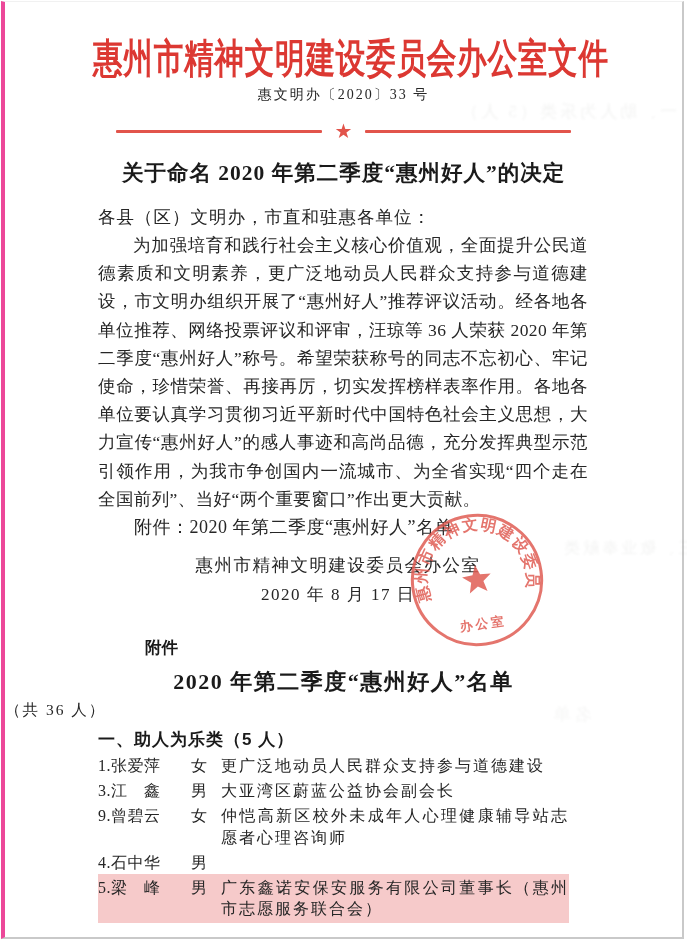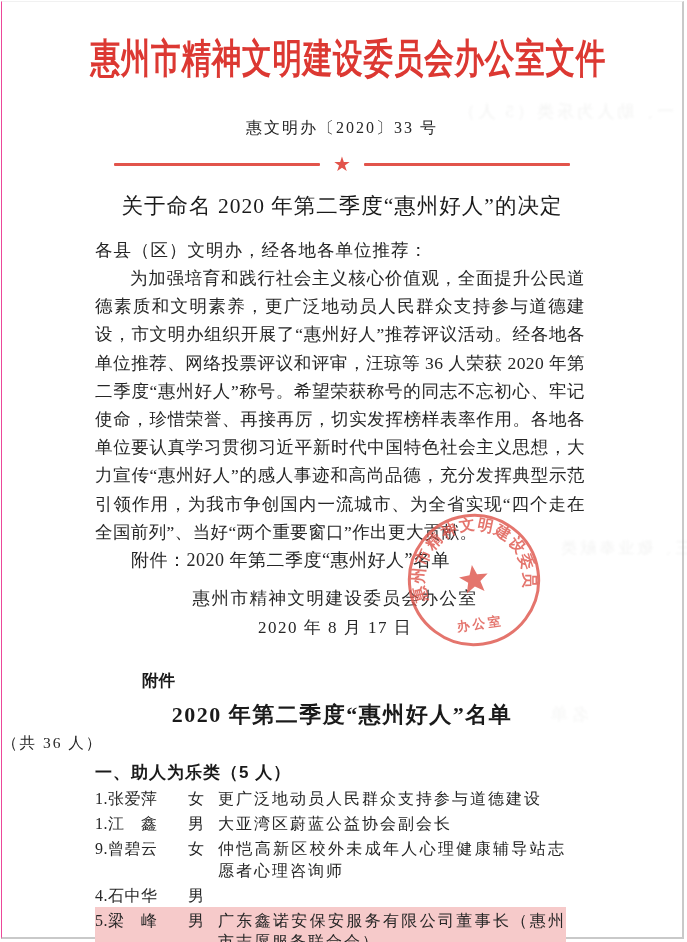--- a/index.html
+++ b/index.html
@@ -14,50 +14,50 @@
   *{margin:0;padding:0;box-sizing:border-box;}
   html,body{background:#ffffff;}
   body{
     width:687px;height:942px;overflow:hidden;
     font-family:"Liberation Serif","DejaVu Serif",serif;
     color:var(--ink);
   }
   .page{
     position:relative;width:683px;height:938px;margin:1px;
     background:#fff;
-    border-left:1px solid #ec4899;border-top:1px solid #f1f1f1;
+    border-left:4px solid #ec4899;border-top:1px solid #f1f1f1;
     border-right:2px solid var(--page-border);
     border-bottom:2px solid var(--page-border);
   }
   
   .header-title{
     margin-top:33px;text-align:center;
     font-size:40px;font-weight:bold;color:var(--header-red);
     line-height:48px;white-space:nowrap;
     transform:scaleX(0.74);transform-origin:center;
     letter-spacing:1px;
   }
   .doc-number{
-    margin-top:33px;text-align:center;
-    font-size:16px;letter-spacing:2px;color:var(--ink);
+    text-align:center;
+    font-size:14px;letter-spacing:2px;color:var(--ink);
     line-height:24px;
   }
   .divider{
     margin-top:13px;height:22px;
     display:flex;align-items:center;justify-content:center;
   }
   .divider .seg{height:3px;width:206px;background:var(--line-red);border-radius:1px;}
   .divider .star{
     color:var(--line-red);font-size:20px;line-height:20px;
     margin:0 13px;font-family:"DejaVu Sans",sans-serif;
   }
   
   .doc-title{
     margin-top:17px;text-align:center;
-    font-size:21.5px;font-weight:normal;color:var(--ink-bold);
+    font-size:21.5px;font-weight:bold;color:var(--ink-bold);
     letter-spacing:1px;line-height:29px;
   }
   .content{width:490px;margin:0 auto 0 93px;}
   .salutation{
     margin-top:15px;font-size:17.5px;letter-spacing:1px;line-height:28px;
   }
   .body-text{
     font-size:17.5px;letter-spacing:0.4px;line-height:28.2px;
     text-align:justify;text-indent:2em;
   }
@@ -126,21 +126,21 @@
   <div class="header-title">惠州市精神文明建设委员会办公室文件</div>
   <div class="doc-number">惠文明办〔2020〕33 号</div>
   <div class="divider">
     <span class="seg"></span>
     <span class="star">★</span>
     <span class="seg"></span>
   </div>
 
   <div class="doc-title">关于命名 2020 年第二季度“惠州好人”的决定</div>
   <div class="content">
-    <div class="salutation">各县（区）文明办，经各地各单位推荐：</div>
+    <div class="salutation">各县（区）文明办，市直和驻惠各单位：</div>
     <div class="body-text">为加强培育和践行社会主义核心价值观，全面提升公民道德素质和文明素养，更广泛地动员人民群众支持参与道德建设，市文明办组织开展了“惠州好人”推荐评议活动。经各地各单位推荐、网络投票评议和评审，汪琼等 36 人荣获 2020 年第二季度“惠州好人”称号。希望荣获称号的同志不忘初心、牢记使命，珍惜荣誉、再接再厉，切实发挥榜样表率作用。各地各单位要认真学习贯彻习近平新时代中国特色社会主义思想，大力宣传“惠州好人”的感人事迹和高尚品德，充分发挥典型示范引领作用，为我市争创国内一流城市、为全省实现“四个走在全国前列”、当好“两个重要窗口”作出更大贡献。</div>
     <div class="attach-note">附件：2020 年第二季度“惠州好人”名单</div>
     <div class="sign-wrap">
       <div class="sign-block">
         <div class="sign-org">惠州市精神文明建设委员会办公室</div>
         <div class="sign-date">2020 年 8 月 17 日</div>
       </div>
     </div>
   </div>
 
@@ -163,21 +163,21 @@
   <div class="attach-sub">（共 36 人）</div>
   <div class="category">一、助人为乐类（5 人）</div>
 
   <div class="rows">
     <div class="row">
       <span class="c-name">1.张爱萍</span>
       <span class="c-gender">女</span>
       <span class="c-desc">更广泛地动员人民群众支持参与道德建设</span>
     </div>
     <div class="row">
-      <span class="c-name">1.江　鑫</span>
+      <span class="c-name">3.江　鑫</span>
       <span class="c-gender">男</span>
       <span class="c-desc">大亚湾区蔚蓝公益协会副会长</span>
     </div>
     <div class="row">
       <span class="c-name">9.曾碧云</span>
       <span class="c-gender">女</span>
       <span class="c-desc">仲恺高新区校外未成年人心理健康辅导站志愿者心理咨询师</span>
     </div>
     <div class="row">
       <span class="c-name">4.石中华</span>

